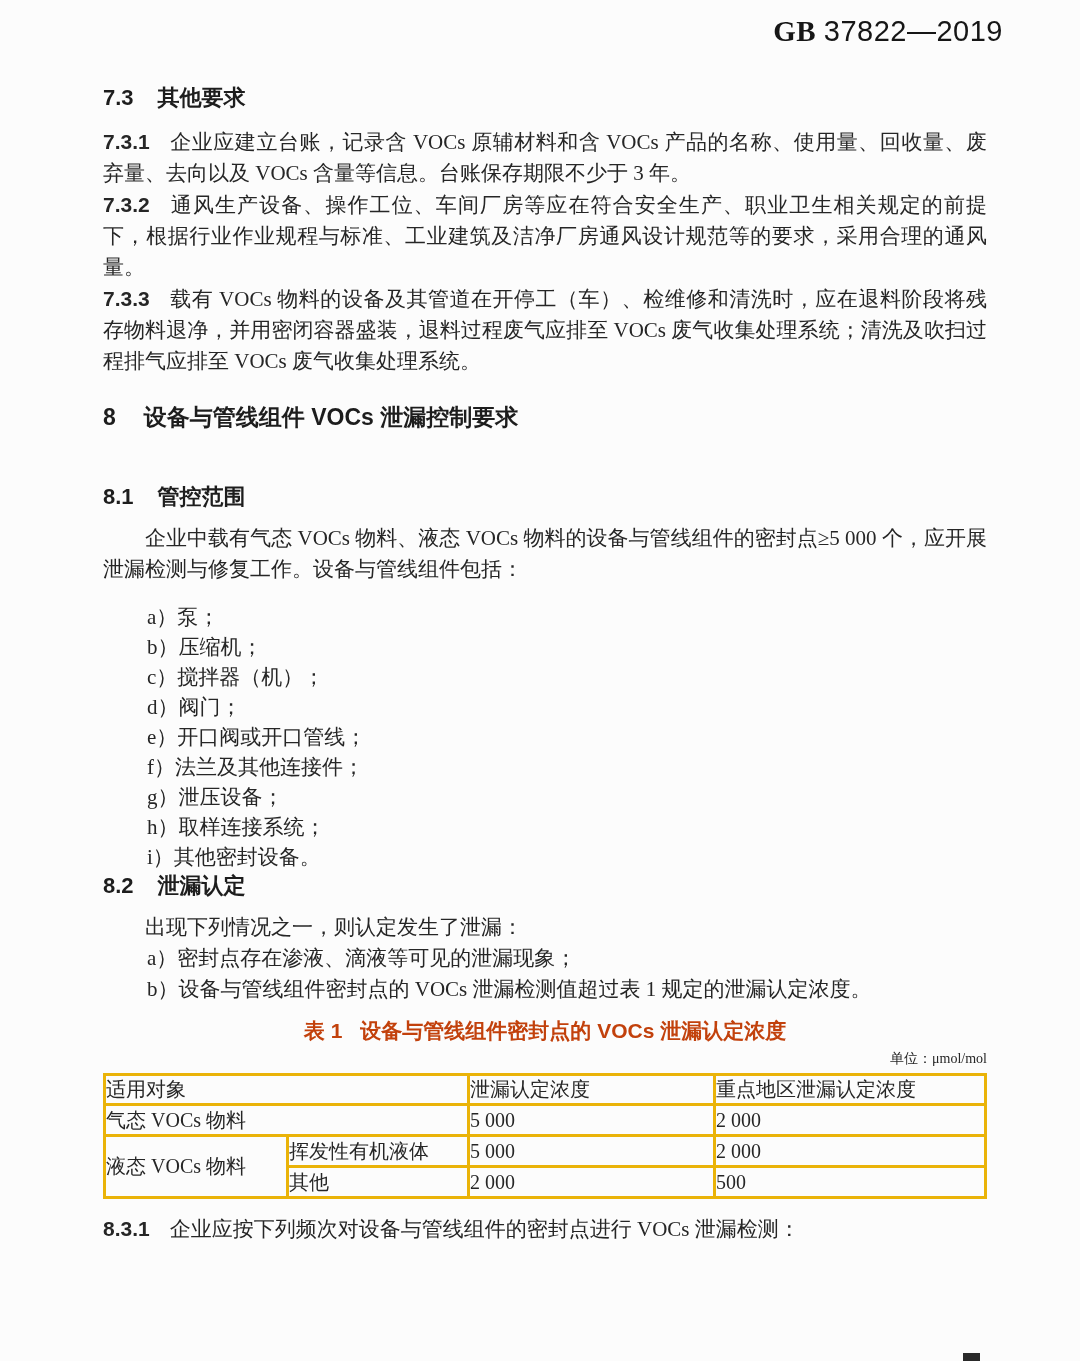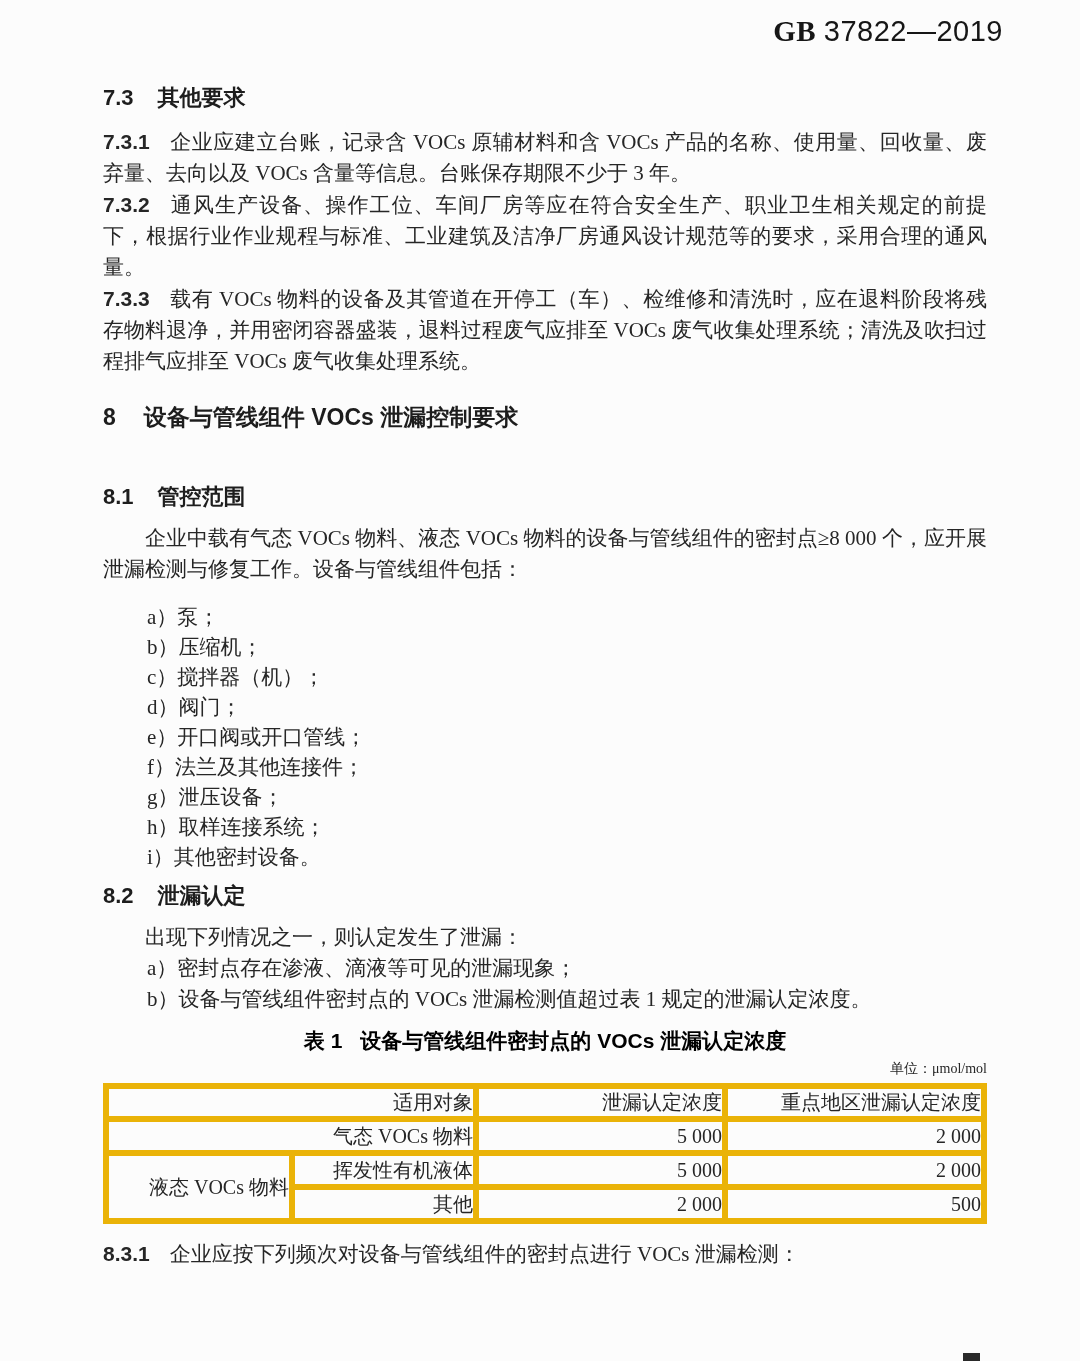--- a/index.html
+++ b/index.html
@@ -40,21 +40,21 @@
     font-size:22px;
     line-height:28px;
     color:#1d1d1d;
     margin:0;
   }
   .sec-heading .sec-num{margin-right:24px;}
   #sec-7-3{margin-top:36px;}
   #chapter-8{margin-top:26px;font-size:23px;}
   #chapter-8 .sec-num{margin-right:28px;}
   #sec-8-1{margin-top:52px;}
-  #sec-8-2{margin-top:10px;}
+  #sec-8-2{}
   #sec-8-3{margin-top:42px;}
   
   .clauses{margin-top:14px;}
   .clause{
     margin:0;
     font-size:21px;
     line-height:31px;
     text-align:justify;
     color:#262626;
   }
@@ -81,41 +81,41 @@
   .sub-items{margin-top:0;}
   .sub-items .list-item{line-height:31px;}
   
   .table-caption{
     margin-top:12px;
     text-align:center;
     font-family:"Liberation Sans","DejaVu Sans",sans-serif;
     font-weight:700;
     font-size:21px;
     line-height:28px;
-    color:#000000;
+    color:#c2410c;
   }
   .table-caption .cap-label{margin-right:18px;}
   .unit-line{
     margin-top:2px;
     text-align:right;
     font-size:14px;
     line-height:24px;
     color:#262626;
   }
   table.t1{
     margin-top:2px;
     width:100%;
     border-collapse:collapse;
     border:2px solid #2f2f2f;
     font-size:20px;
     color:#262626;
   }
   table.t1 td{
-    border:6px solid #eab308;
-    text-align:right;
+    border:3px solid #eab308;
+    text-align:left;
     vertical-align:middle;
     padding:0;
   }
   table.t1 .hrow td{height:27px;}
   table.t1 .drow td{height:28px;}
   .col-obj-a{width:180px;}
   .col-obj-b{width:178px;}
   .col-limit{width:243px;}
   
   .page-cut-mark{
@@ -154,21 +154,21 @@
   </div>
 
   <h2 class="sec-heading" id="chapter-8">
     <span class="sec-num">8</span><span>设备与管线组件 VOCs 泄漏控制要求</span>
   </h2>
 
   <h2 class="sec-heading" id="sec-8-1">
     <span class="sec-num">8.1</span><span>管控范围</span>
   </h2>
 
-  <p class="para">企业中载有气态 VOCs 物料、液态 VOCs 物料的设备与管线组件的密封点≥8 000 个，应开展泄漏检测与修复工作。设备与管线组件包括：</p>
+  <p class="para">企业中载有气态 VOCs 物料、液态 VOCs 物料的设备与管线组件的密封点≥5 000 个，应开展泄漏检测与修复工作。设备与管线组件包括：</p>
 
   <div class="list">
     <div class="list-item">a）泵；</div>
     <div class="list-item">b）压缩机；</div>
     <div class="list-item">c）搅拌器（机）；</div>
     <div class="list-item">d）阀门；</div>
     <div class="list-item">e）开口阀或开口管线；</div>
     <div class="list-item">f）法兰及其他连接件；</div>
     <div class="list-item">g）泄压设备；</div>
     <div class="list-item">h）取样连接系统；</div>

